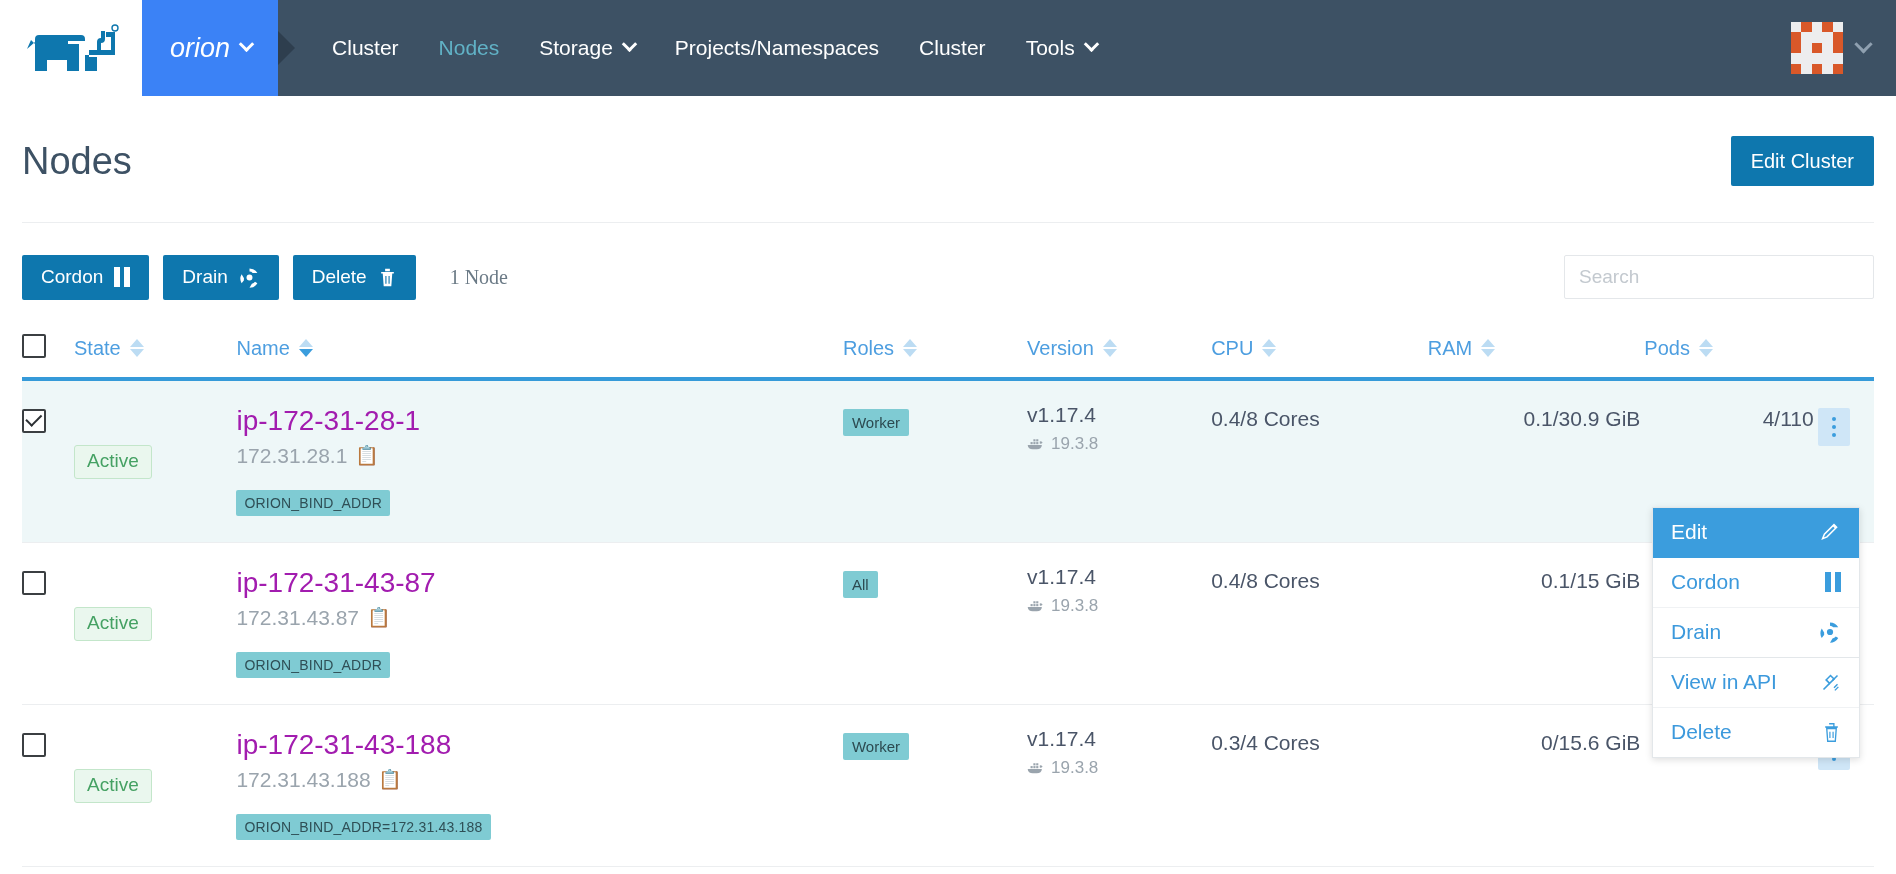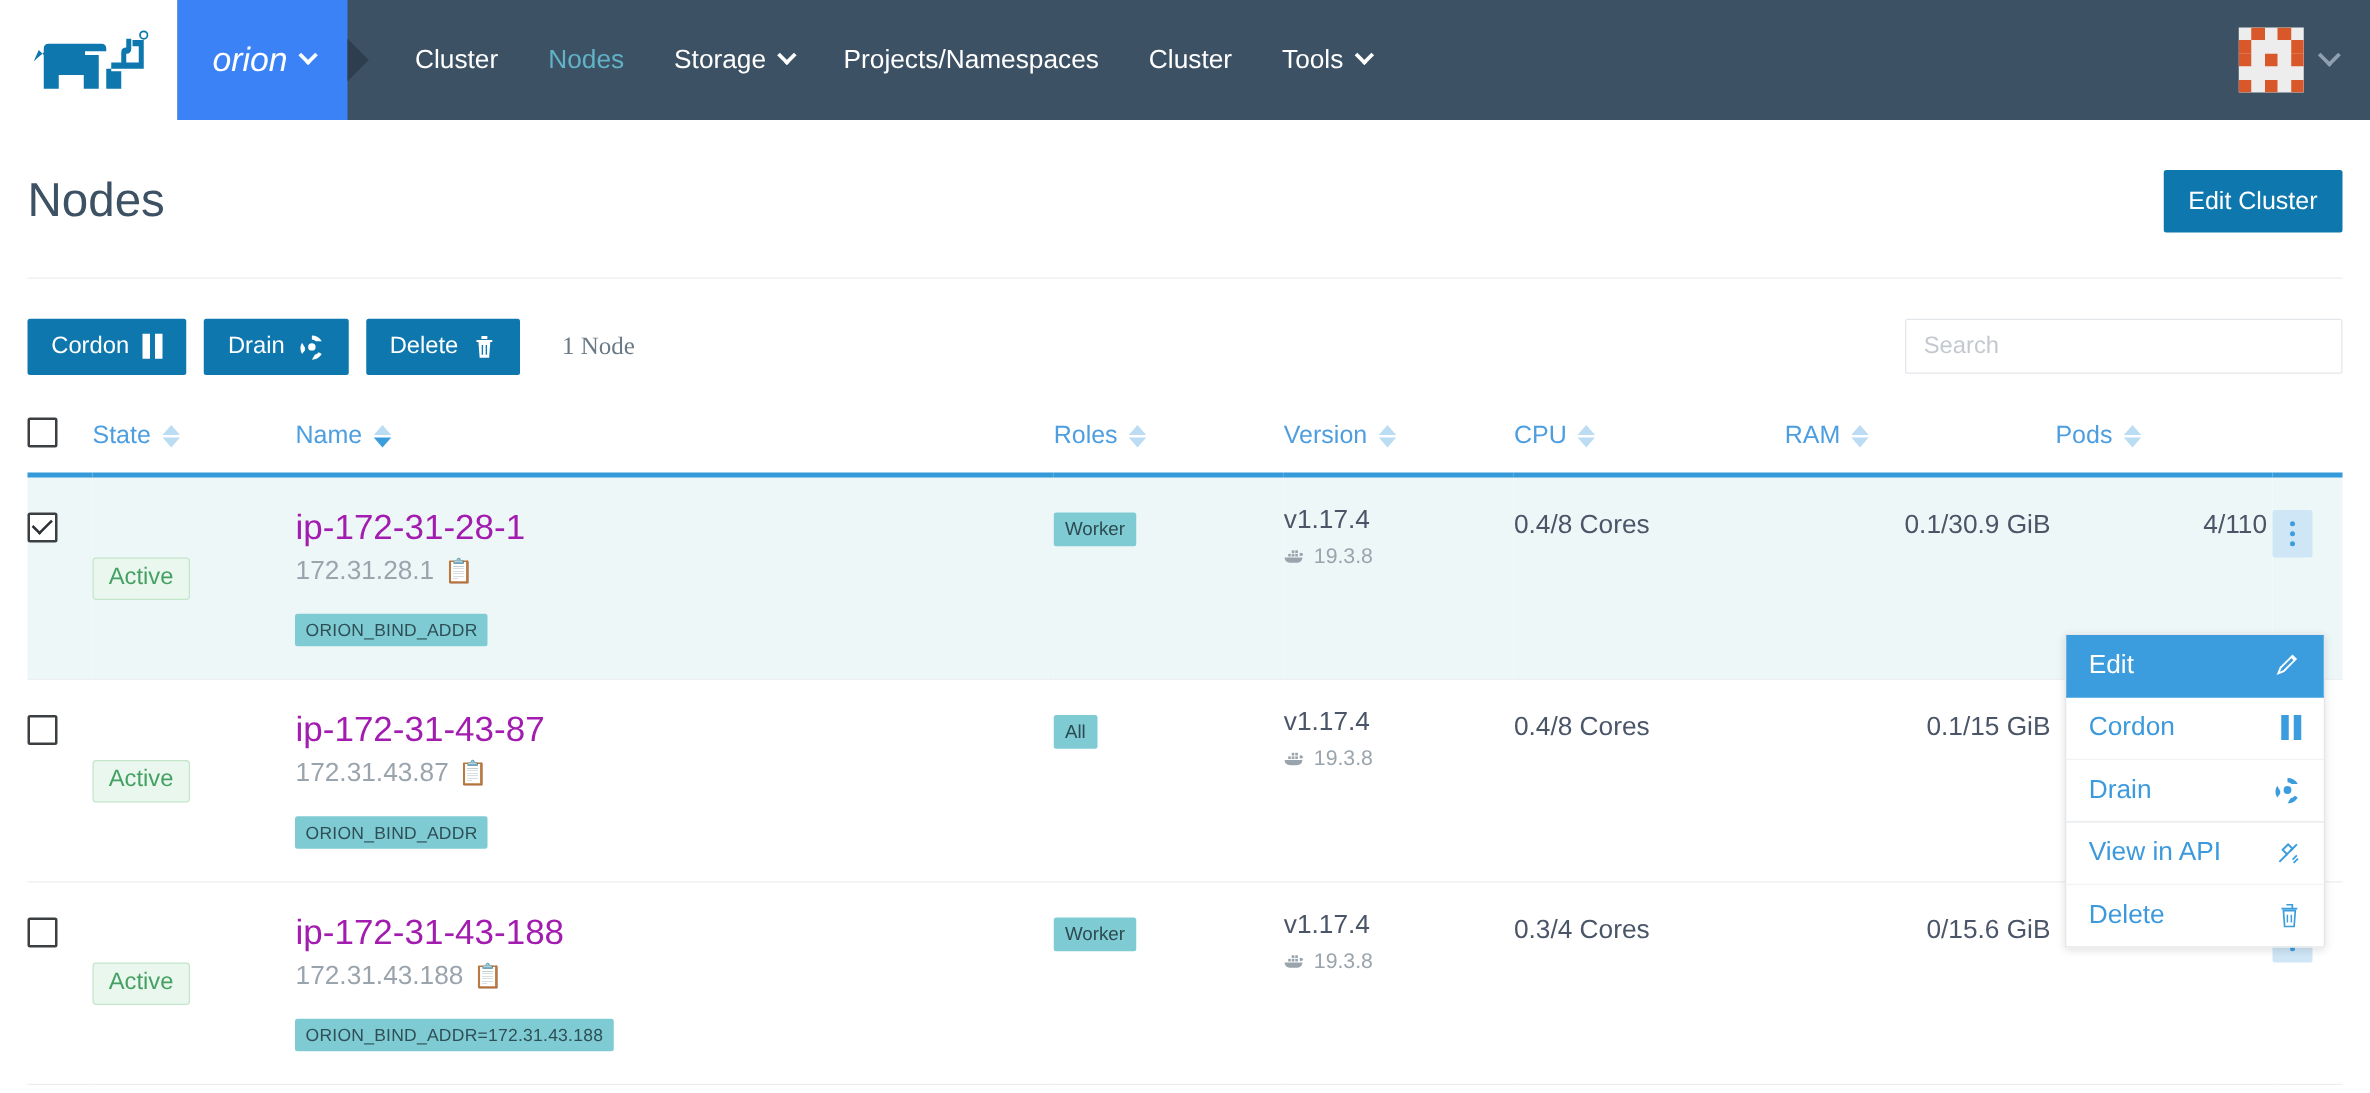--- a/index.html
+++ b/index.html
@@ -148,21 +148,21 @@
   }
   .toolbar .btn { margin-right: 14px; }
   .node-count {
     font-size: 20px;
     color: #6b7a86;
     margin-left: 20px;
     font-family: Liberation Serif, serif;
   }
   .toolbar-spacer { flex: 1; }
   .search-input {
-    width: 350px;
+    width: 310px;
     height: 44px;
     border: 1px solid #e4e7ea;
     border-radius: 2px;
     padding: 0 14px;
     font-size: 19px;
     font-family: "Liberation Sans", sans-serif;
     color: #4a5568;
     background: #fff;
     outline: none;
   }

